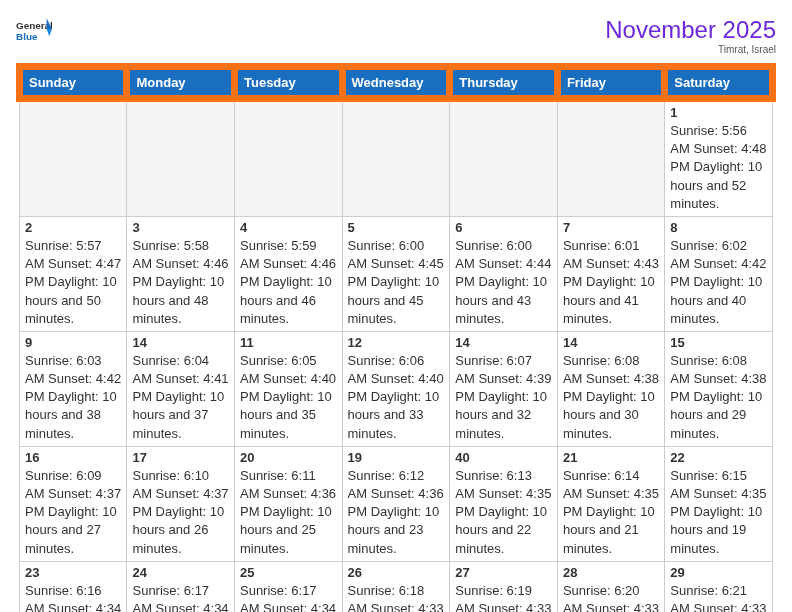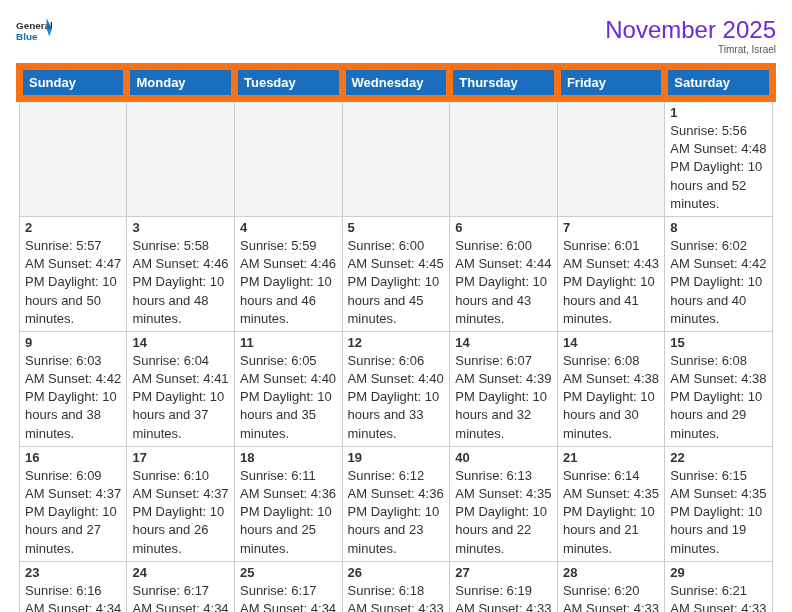--- a/index.html
+++ b/index.html
@@ -216,21 +216,21 @@
 Sunset: 4:37 PM
 Daylight: 10 hours and 27 minutes.</div>
         </td>
         <td>
           <div class="day-num">17</div>
           <div class="day-info">Sunrise: 6:10 AM
 Sunset: 4:37 PM
 Daylight: 10 hours and 26 minutes.</div>
         </td>
         <td>
-          <div class="day-num">18</div>
+          <div class="day-num">20</div>
           <div class="day-info">Sunrise: 6:11 AM
 Sunset: 4:36 PM
 Daylight: 10 hours and 25 minutes.</div>
         </td>
         <td>
           <div class="day-num">19</div>
           <div class="day-info">Sunrise: 6:12 AM
 Sunset: 4:36 PM
 Daylight: 10 hours and 23 minutes.</div>
         </td>

